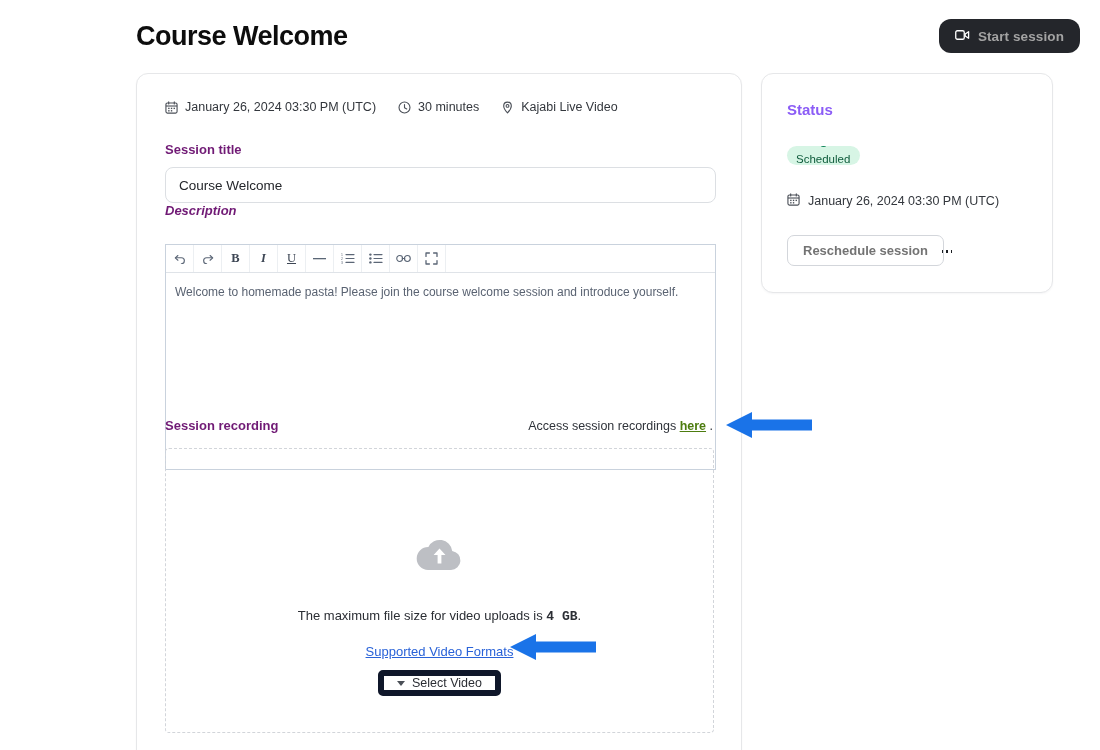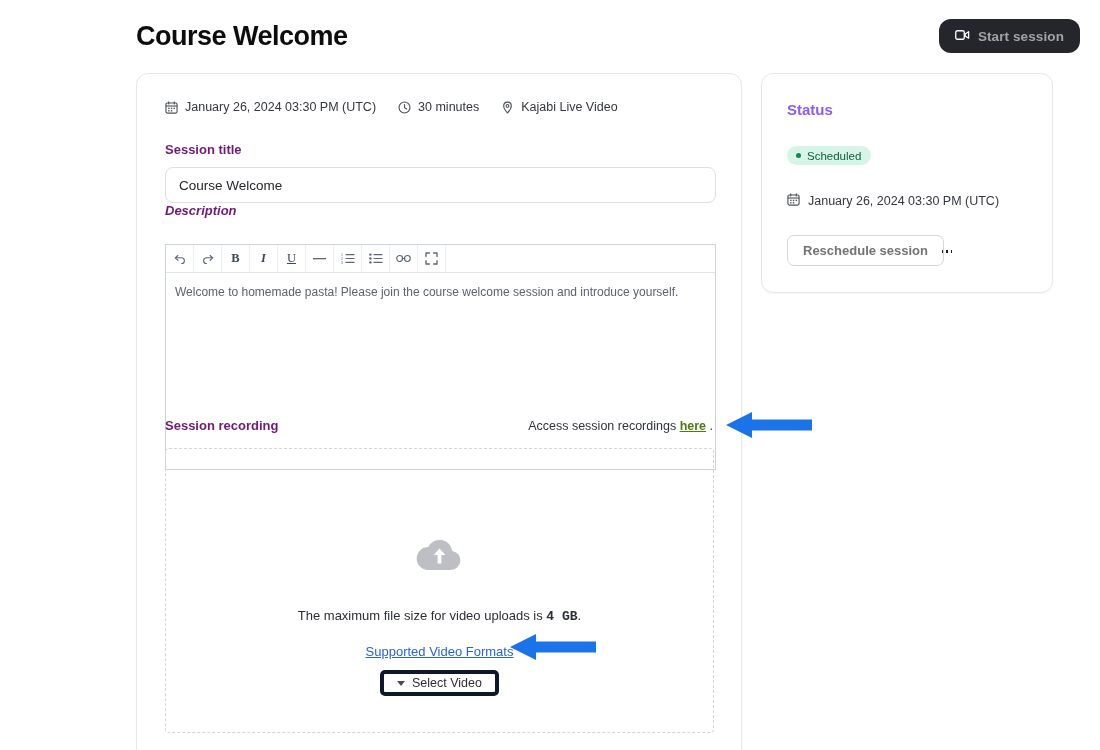--- a/index.html
+++ b/index.html
@@ -116,21 +116,21 @@
   .dz-text {
     margin-top: 31px; font-size: 13px; color: #2b2e34;
   }
   .dz-text b { font-weight: bold; font-family: Liberation Mono, monospace; }
   .dz-link {
     margin-top: 20px; font-size: 13px; color: #2962d8;
     text-decoration: underline; cursor: pointer;
   }
   .select-video-btn {
     margin-top: 11px; height: 26px; padding: 0 13px;
-    border: 4px solid #0f172a; border-radius: 5px;
+    border: 6px solid #0f172a; border-radius: 5px;
     background: #ffffff; color: #2b2e34;
     font-size: 12.5px; font-family: "Liberation Sans", sans-serif;
     display: flex; align-items: center; gap: 7px; cursor: pointer;
   }
   .caret-down {
     width: 0; height: 0;
     border-left: 4px solid transparent;
     border-right: 4px solid transparent;
     border-top: 5px solid #4a4f57;
   }
@@ -140,20 +140,21 @@
     position: absolute; left: 25px; top: 27px;
     font-size: 15px; font-weight: bold; color: #8b5cf6;
   }
   .status-badge {
     position: absolute; left: 25px; top: 72px;
     height: 19px; padding: 0 10px 0 9px;
     background: #d7f5e5; color: #0f5c3c;
     border-radius: 10px;
     display: inline-flex; align-items: center; gap: 6px;
     font-size: 11.5px;
+    flex-direction: column;
   }
   .badge-dot {
     width: 5px; height: 5px; border-radius: 50%;
     background: #13845a; display: block;
   }
   .status-date {
     position: absolute; left: 25px; top: 119px;
     display: flex; align-items: center; gap: 8px;
     font-size: 12.5px; color: #33373d; white-space: nowrap;
   }

